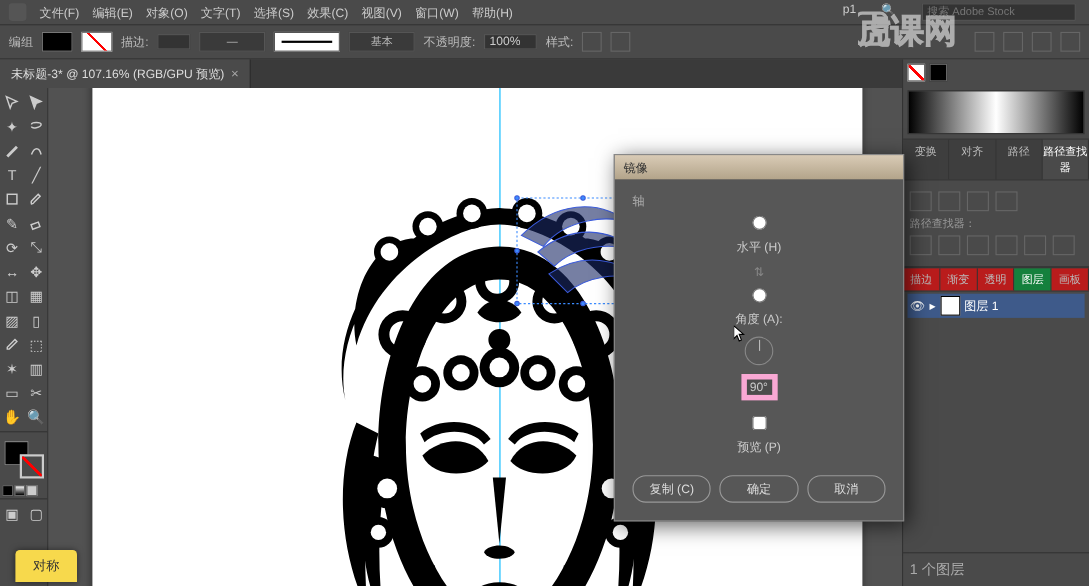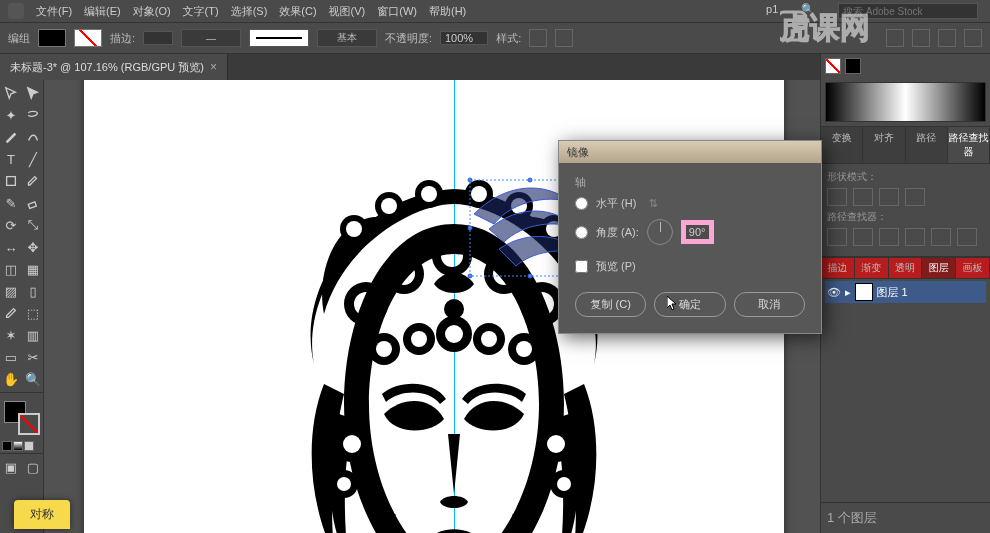--- a/index.html
+++ b/index.html
@@ -62,33 +62,33 @@
   .rightdock .gradient-preview { margin: 4px; height: 40px; background: linear-gradient(90deg,#000,#fff,#000); border: 1px solid #333; }
   .rightdock .panel-tabs { display: flex; border-top: 1px solid #333; border-bottom: 1px solid #333; }
   .rightdock .ptab { flex: 1; text-align: center; padding: 4px 0; font-size: 10px; background: #3e3e3e; border-right: 1px solid #333; }
   .rightdock .ptab.active { background: #4a4a4a; color: #fff; }
   .rightdock .panel-sec { padding: 6px; border-bottom: 1px solid #333; }
   .rightdock .panel-sec .lbl { font-size: 10px; color: #999; }
   .rightdock .mini-icons { display: flex; gap: 6px; padding: 4px 0; }
   .rightdock .mini-icons .mi { width: 20px; height: 18px; border: 1px solid #666; }
   .rightdock .subtabs { display: flex; border-top: 1px solid #333; border-bottom: 1px solid #333; }
   .rightdock .stab { flex: 1; text-align: center; padding: 3px 0; font-size: 10px; background: #b91c1c; border-right: 1px solid #333; }
-  .rightdock .stab.active { background: #7f1d1d; color: #fff; font-family: Liberation Serif, serif; }
+  .rightdock .stab.active { background: #15803d; color: #fff; font-family: Liberation Serif, serif; }
   .rightdock .layers { padding: 2px 4px; }
   .rightdock .layer-row { display: flex; align-items: center; gap: 4px; background: #3e5a8a; padding: 2px; font-size: 11px; color: #fff; }
   .rightdock .layer-row .eye { width: 14px; text-align: center; }
   .rightdock .layer-row .thumb { width: 18px; height: 18px; background: #fff; border: 1px solid #000; }
   .rightdock .bottom-status { margin-top: auto; padding: 6px; border-top: 1px solid #333; font-size: 13px; color: #aaa; }
 
   
   .dialog { position: absolute; left: 558px; top: 140px; width: 264px; background: #575757; border: 1px solid #888; box-shadow: 4px 4px 18px rgba(0,0,0,.6); color: #ccc; font-size: 11px; }
   .dialog .titlebar { height: 22px; background: linear-gradient(#d9cbb6,#b3a48a); color: #333; font-size: 11px; padding: 4px 8px; }
   .dialog .body { padding: 12px 16px 16px; }
   .dialog .grp-label { color: #aaa; margin-bottom: 6px; }
-  .dialog .opt { display: flex; align-items: center; gap: 8px; margin: 6px 0; }
+  .dialog .opt { display: flex; align-items: center; gap: 8px; margin: 6px 0; flex-direction: column; }
   .dialog .opt input[type=radio] { accent-color: #4aa3ff; }
   .dialog .opt .ic { width: 18px; height: 14px; display: inline-flex; align-items: center; justify-content: center; color: #888; }
   .dialog .angle-row { display: flex; align-items: center; gap: 8px; margin: 8px 0 2px; }
   .dialog .angle-dial { width: 26px; height: 26px; border: 1px solid #888; border-radius: 50%; position: relative; }
   .dialog .angle-dial::after { content: ""; position: absolute; left: 50%; top: 2px; width: 1px; height: 10px; background: #bbb; }
   .dialog .angle-val { width: 33px; background: #4c4c4c; border: 5px solid #f9a8d4; color: #ccc; font-size: 11px; padding: 1px 3px; }
   .dialog .section { margin-top: 14px; }
   .dialog .chk-row { display: flex; gap: 18px; margin: 4px 0; color: #777; }
   .dialog .chk-row label { display: flex; align-items: center; gap: 4px; }
   .dialog .chk-row input { accent-color: #888; }
@@ -381,21 +381,20 @@
   </div>
   <div class="gradient-preview"></div>
 
   <div class="panel-tabs">
     <div class="ptab">变换</div>
     <div class="ptab">对齐</div>
     <div class="ptab">路径</div>
     <div class="ptab active">路径查找器</div>
   </div>
   <div class="panel-sec">
-    <div class="lbl">形状模式：</div>
     <div class="mini-icons">
       <div class="mi"></div>
       <div class="mi"></div>
       <div class="mi"></div>
       <div class="mi"></div>
     </div>
     <div class="lbl">路径查找器：</div>
     <div class="mini-icons">
       <div class="mi"></div>
       <div class="mi"></div>

